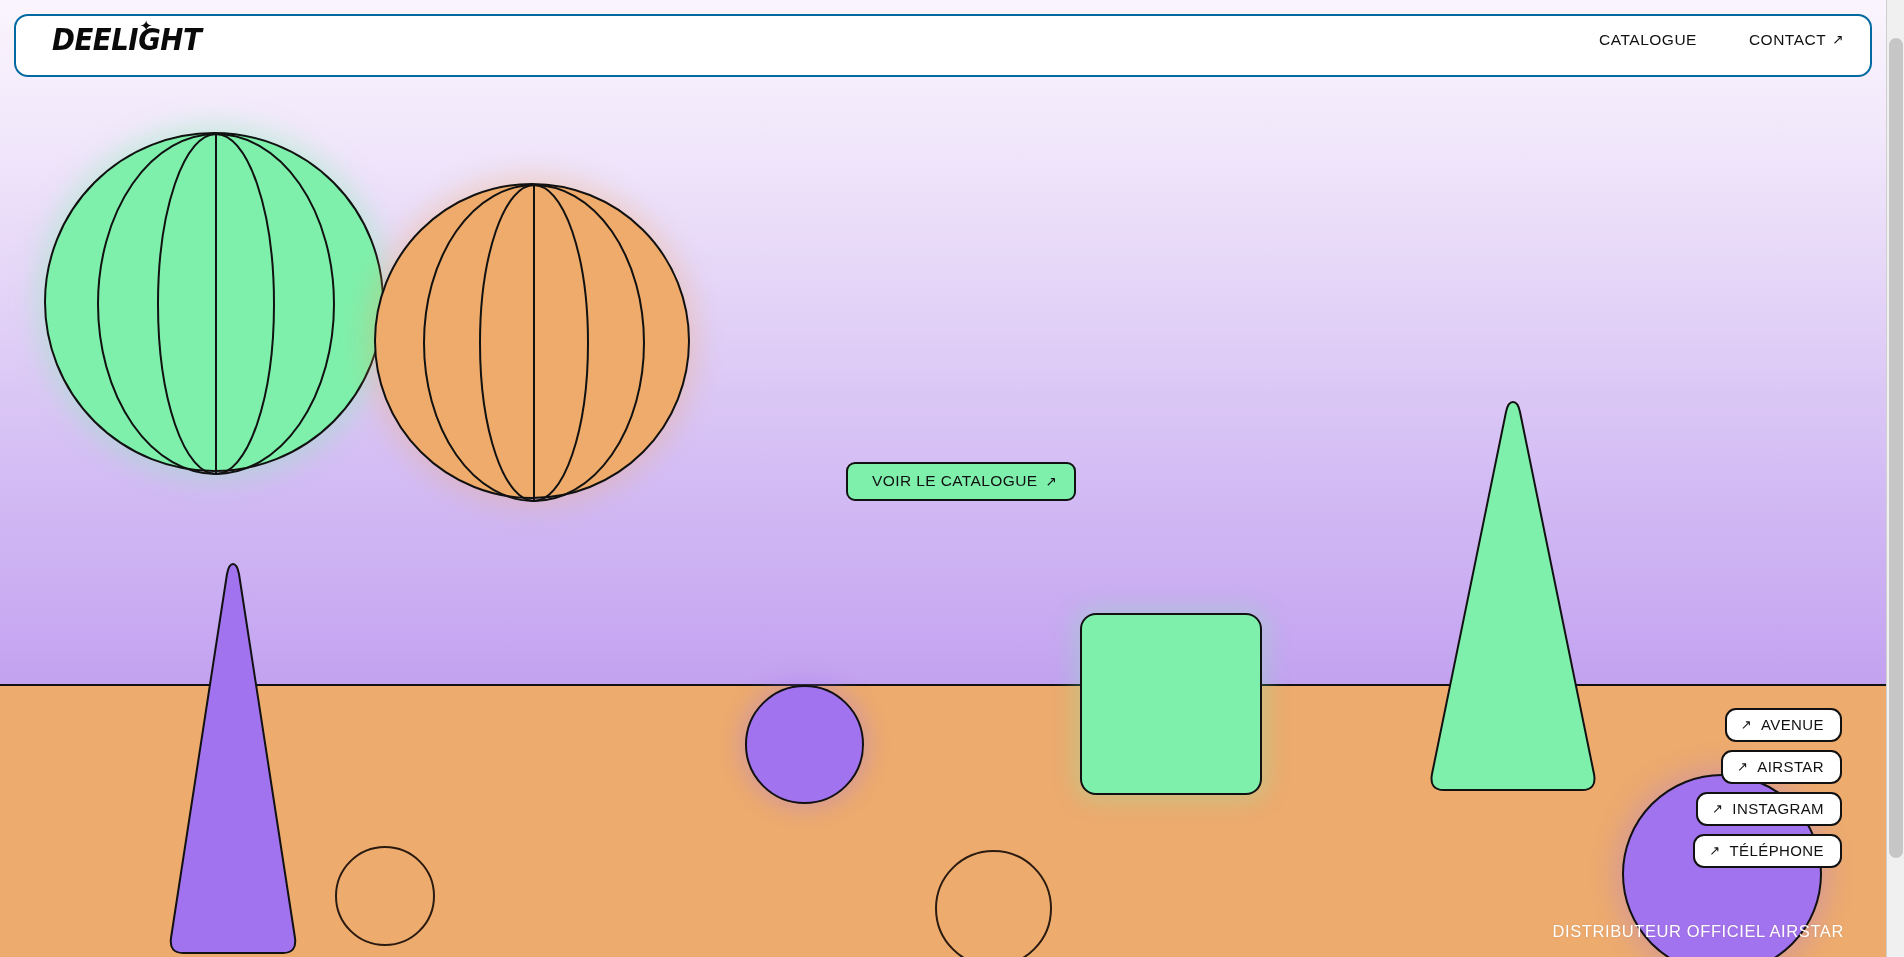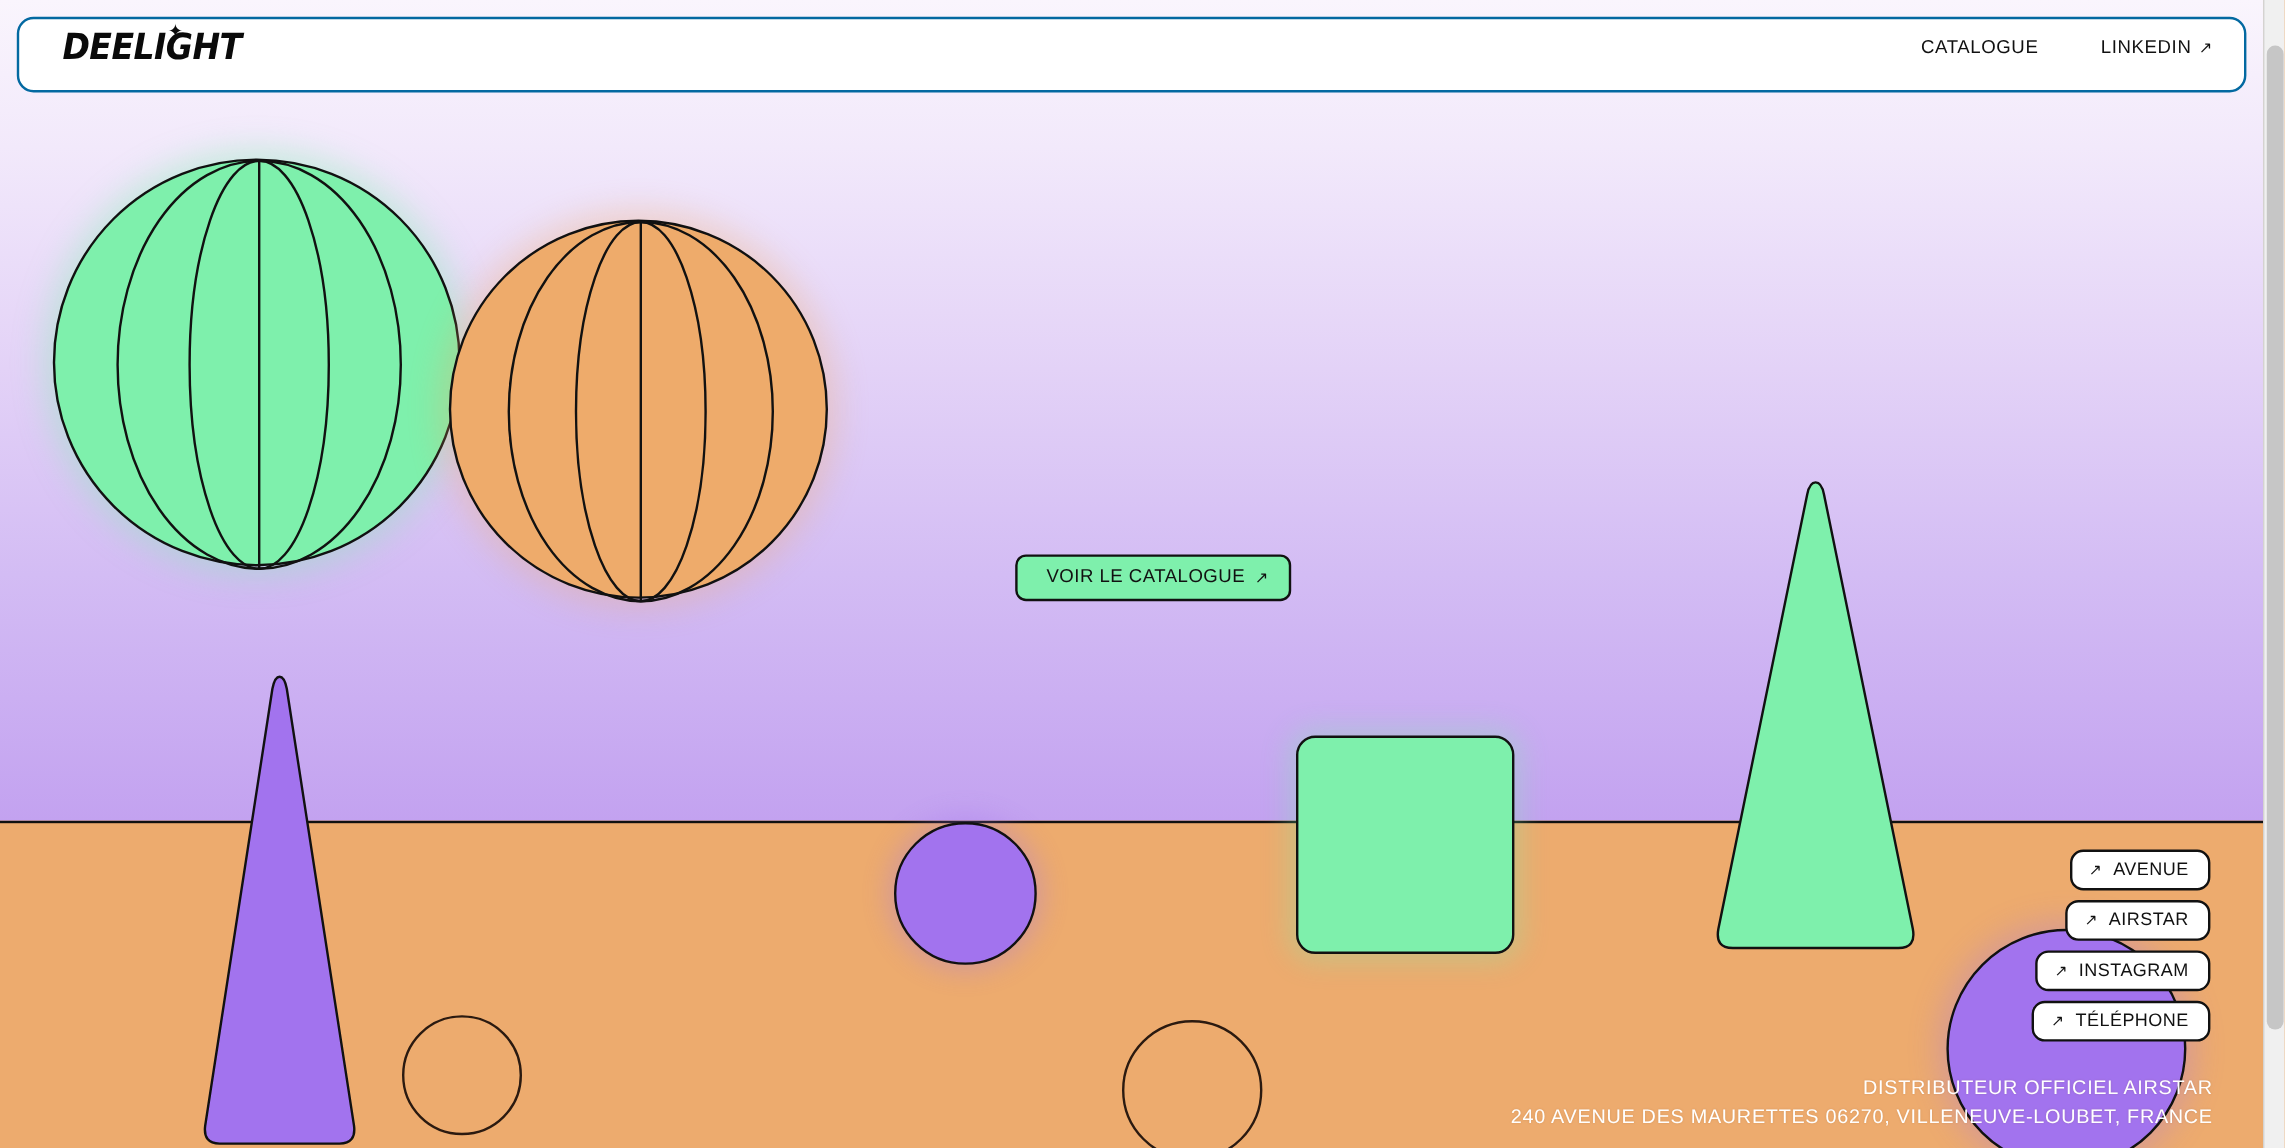--- a/index.html
+++ b/index.html
@@ -280,34 +280,33 @@
         <span>INSTAGRAM</span>
       </a>
       <a href="#">
         <span class="arr">↗</span>
         <span>TÉLÉPHONE</span>
       </a>
     </div>
 
     <div id="footer">
       <div>DISTRIBUTEUR OFFICIEL AIRSTAR</div>
-      <div>240 AVENUE DES MAURETTES 06270, VILLENEUVE-LOUBET, FRANCE</div>
     </div>
 
     <div id="header">
       <div class="logo">
         <span>DEELIGHT</span>
         <span class="star">✦</span>
       </div>
       <nav class="nav">
         <a href="#">
           <span>CATALOGUE</span>
         </a>
         <a href="#">
-          <span>LINKEDIN</span>
+          <span>CONTACT</span>
           <span class="arr">↗</span>
         </a>
       </nav>
     </div>
 
   </div>
 
   <div id="scrollbar">
     <div id="scrollthumb"></div>
   </div>

